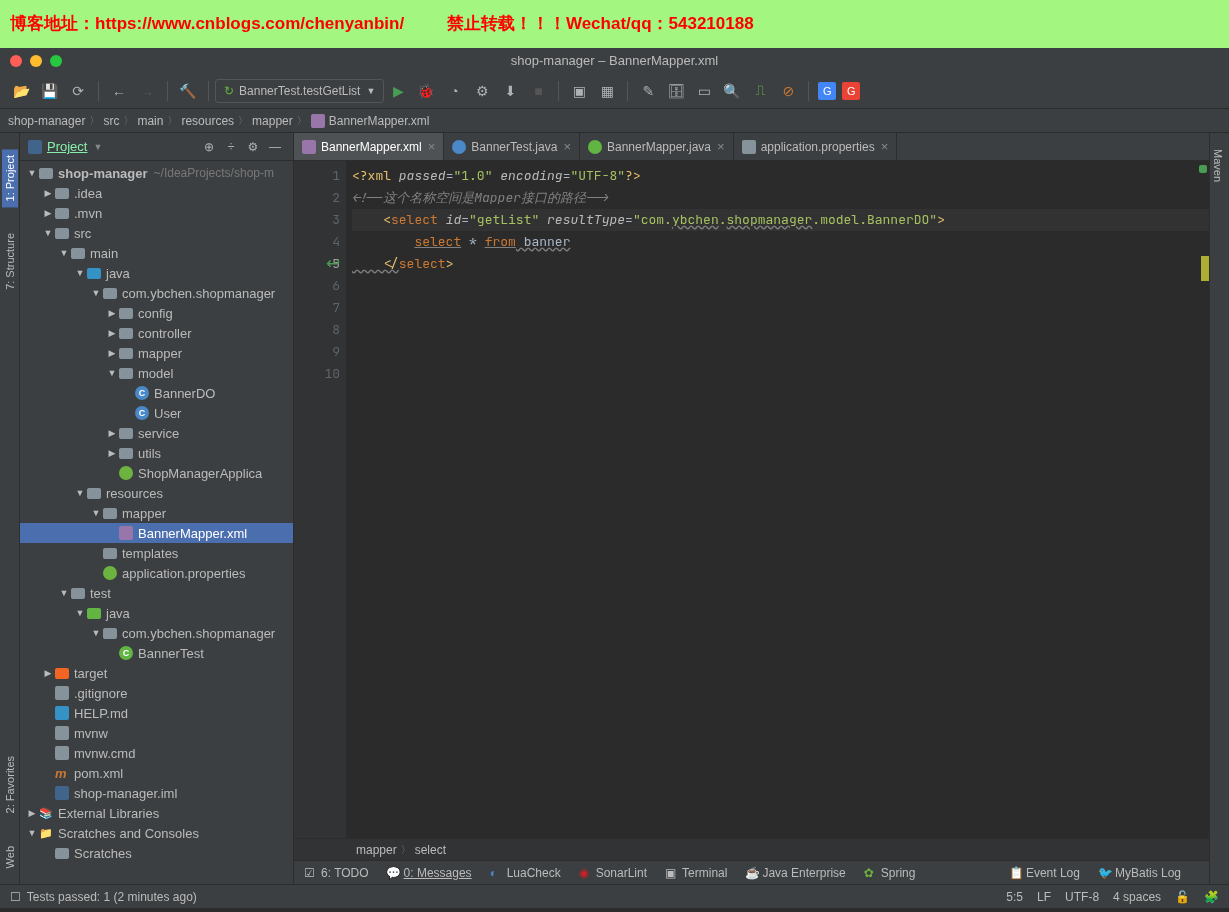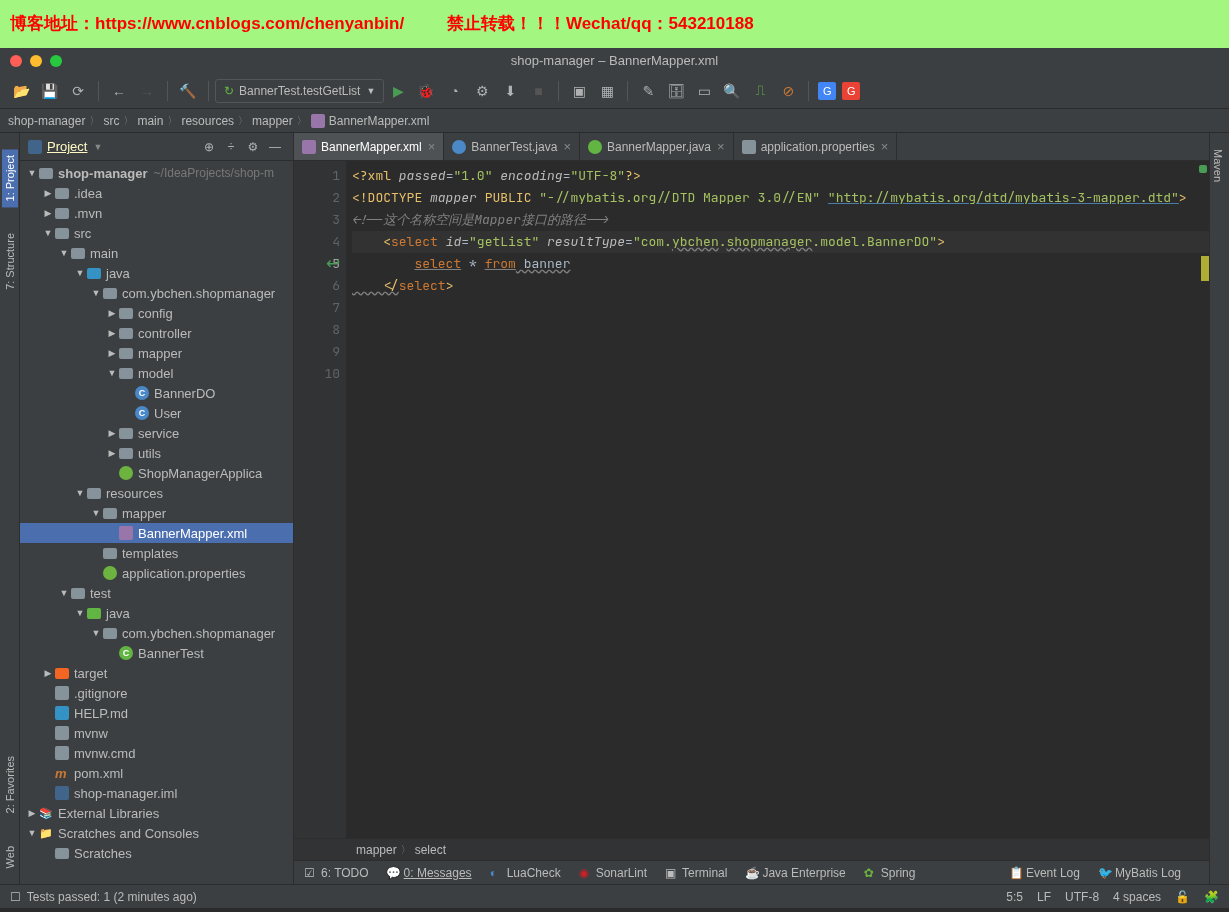--- a/index.html
+++ b/index.html
@@ -22,21 +22,21 @@
 .crumb-sep { margin: 0 4px; color: #888; font-size: 10px; }
 .xml-icon-sm { width: 14px; height: 14px; background: #9876aa; border-radius: 2px; display: inline-block; margin-right: 4px; vertical-align: middle; }
 .sidebar-left { position: absolute; left: 0; top: 133px; bottom: 28px; width: 20px; background: #3c3f41; border-right: 1px solid #2d2d2d; display: flex; flex-direction: column; align-items: center; padding-top: 6px; }
 .sidebar-left-item { writing-mode: vertical-rl; transform: rotate(180deg); margin: 10px 0; font-size: 11px; color: #bbb; cursor: pointer; padding: 6px 2px; }
 .sidebar-left-item.active { background: #4b6eaf; color: #fff; }
 .sidebar-right { position: absolute; right: 0; top: 133px; bottom: 28px; width: 20px; background: #3c3f41; border-left: 1px solid #2d2d2d; }
 .sidebar-right-item { writing-mode: vertical-rl; margin: 10px 0; font-size: 11px; color: #bbb; cursor: pointer; padding: 6px 2px; }
 .main-area { position: absolute; left: 20px; right: 20px; top: 133px; bottom: 28px; display: flex; }
 .project-panel { width: 274px; background: #3c3f41; border-right: 1px solid #2d2d2d; display: flex; flex-direction: column; }
 .project-header { height: 28px; display: flex; align-items: center; padding: 0 8px; background: #3c3f41; border-bottom: 1px solid #2d2d2d; }
-.project-header .title { color: #fef9c3; font-size: 13px; font-weight: 500; text-decoration: underline; }
+.project-header .title { color: #86efac; font-size: 13px; font-weight: 500; text-decoration: underline; }
 .project-header .spacer { flex: 1; }
 .project-header .ph-icon { width: 20px; height: 20px; display: flex; align-items: center; justify-content: center; color: #afb1b3; cursor: pointer; margin-left: 2px; font-size: 12px; }
 .proj-icon-blue { width: 14px; height: 14px; background: #40648a; border-radius: 2px; margin-right: 5px; }
 .tree { flex: 1; overflow: auto; font-size: 13px; padding-top: 2px; }
 .tree-row { height: 20px; display: flex; align-items: center; padding-left: 6px; cursor: pointer; white-space: nowrap; }
 .tree-row.selected { background: #4b6eaf; color: #fff; }
 .tree-arrow { width: 12px; font-size: 9px; color: #bbb; text-align: center; }
 .tree-icon { width: 16px; height: 16px; margin-right: 4px; display: inline-flex; align-items: center; justify-content: center; font-size: 11px; }
 .folder-gray { background: #87939a; border-radius: 2px; width: 14px; height: 11px; }
 .folder-blue { background: #3592c4; border-radius: 2px; width: 14px; height: 11px; }
@@ -446,21 +446,20 @@
         <div class="gutter-line current">5</div>
         <div class="gutter-line">6</div>
         <div class="gutter-line">7</div>
         <div class="gutter-line">8</div>
         <div class="gutter-line">9</div>
         <div class="gutter-line">10</div>
       </div>
       <span class="gutter-arrow">↩</span>
       <div class="code">
         <div class="code-line"><span class="cl-tag">&lt;?</span><span class="cl-tag">xml</span><span class="cl-attr"> passed</span><span>=</span><span class="cl-str">"1.0"</span><span class="cl-attr"> encoding</span><span>=</span><span class="cl-str">"UTF-8"</span><span class="cl-tag">?&gt;</span></div>
-        <div class="code-line"><span class="cl-doctype">&lt;!DOCTYPE </span><span class="cl-attr">mapper </span><span class="cl-doctype">PUBLIC </span><span class="cl-str">"-//mybatis.org//DTD Mapper 3.0//EN" </span><span class="cl-url">"http://mybatis.org/dtd/mybatis-3-mapper.dtd"</span><span class="cl-tag">&gt;</span></div>
         <div class="code-line"><span class="cl-cmt">&lt;!--这个名称空间是Mapper接口的路径--&gt;</span></div>
         <div class="code-line" style="background:#323232"><span class="cl-tag">    &lt;</span><span class="cl-kw">select </span><span class="cl-attr">id</span><span>=</span><span class="cl-str">"getList"</span><span class="cl-attr"> resultType</span><span>=</span><span class="cl-str">"com.</span><span class="cl-str wavy">ybchen</span><span class="cl-str">.</span><span class="cl-str wavy">shopmanager</span><span class="cl-str">.model.BannerDO"</span><span class="cl-tag">&gt;</span></div>
         <div class="code-line"><span>        </span><span class="cl-sql-kw">select</span><span class="cl-sql"> * </span><span class="cl-sql-kw">from</span><span class="cl-sql wavy"> banner</span></div>
         <div class="code-line"><span class="cl-tag wavy">    &lt;/</span><span class="cl-kw">select</span><span class="cl-tag">&gt;</span></div>
         <div class="indicator-strip">
           <div class="ind-green"></div>
           <div class="ind-yellow"></div>
         </div>
       </div>
     </div>

